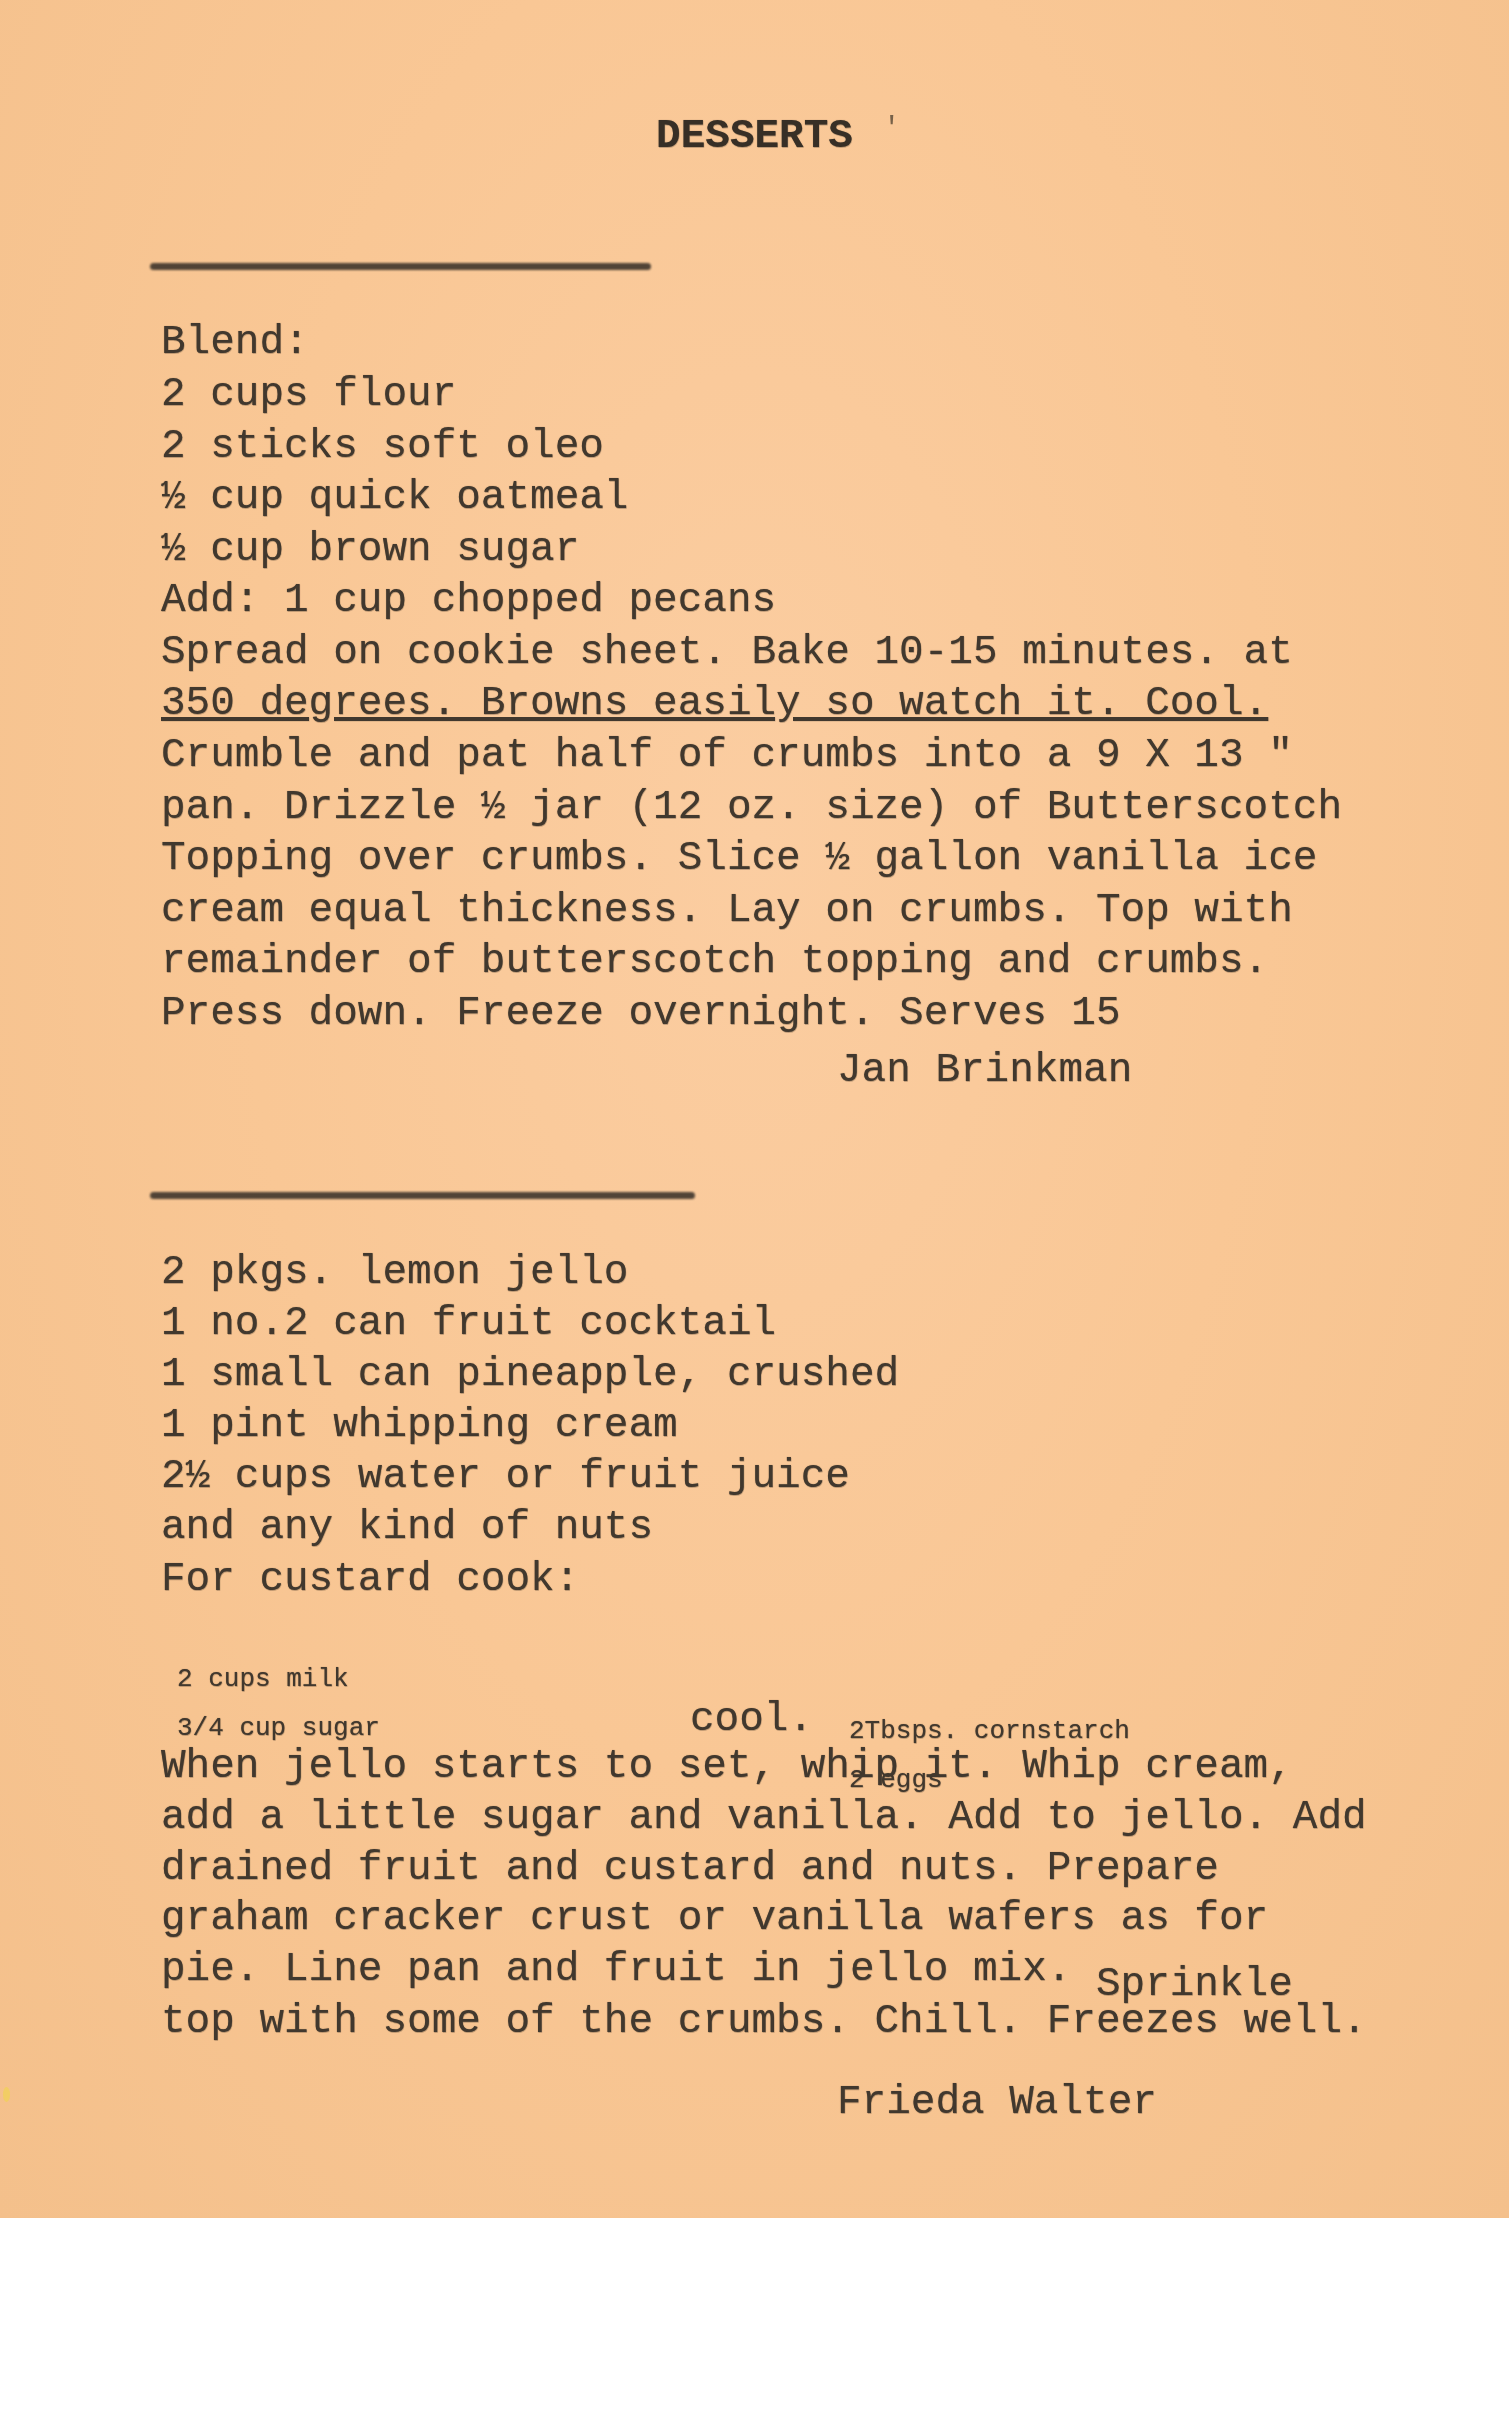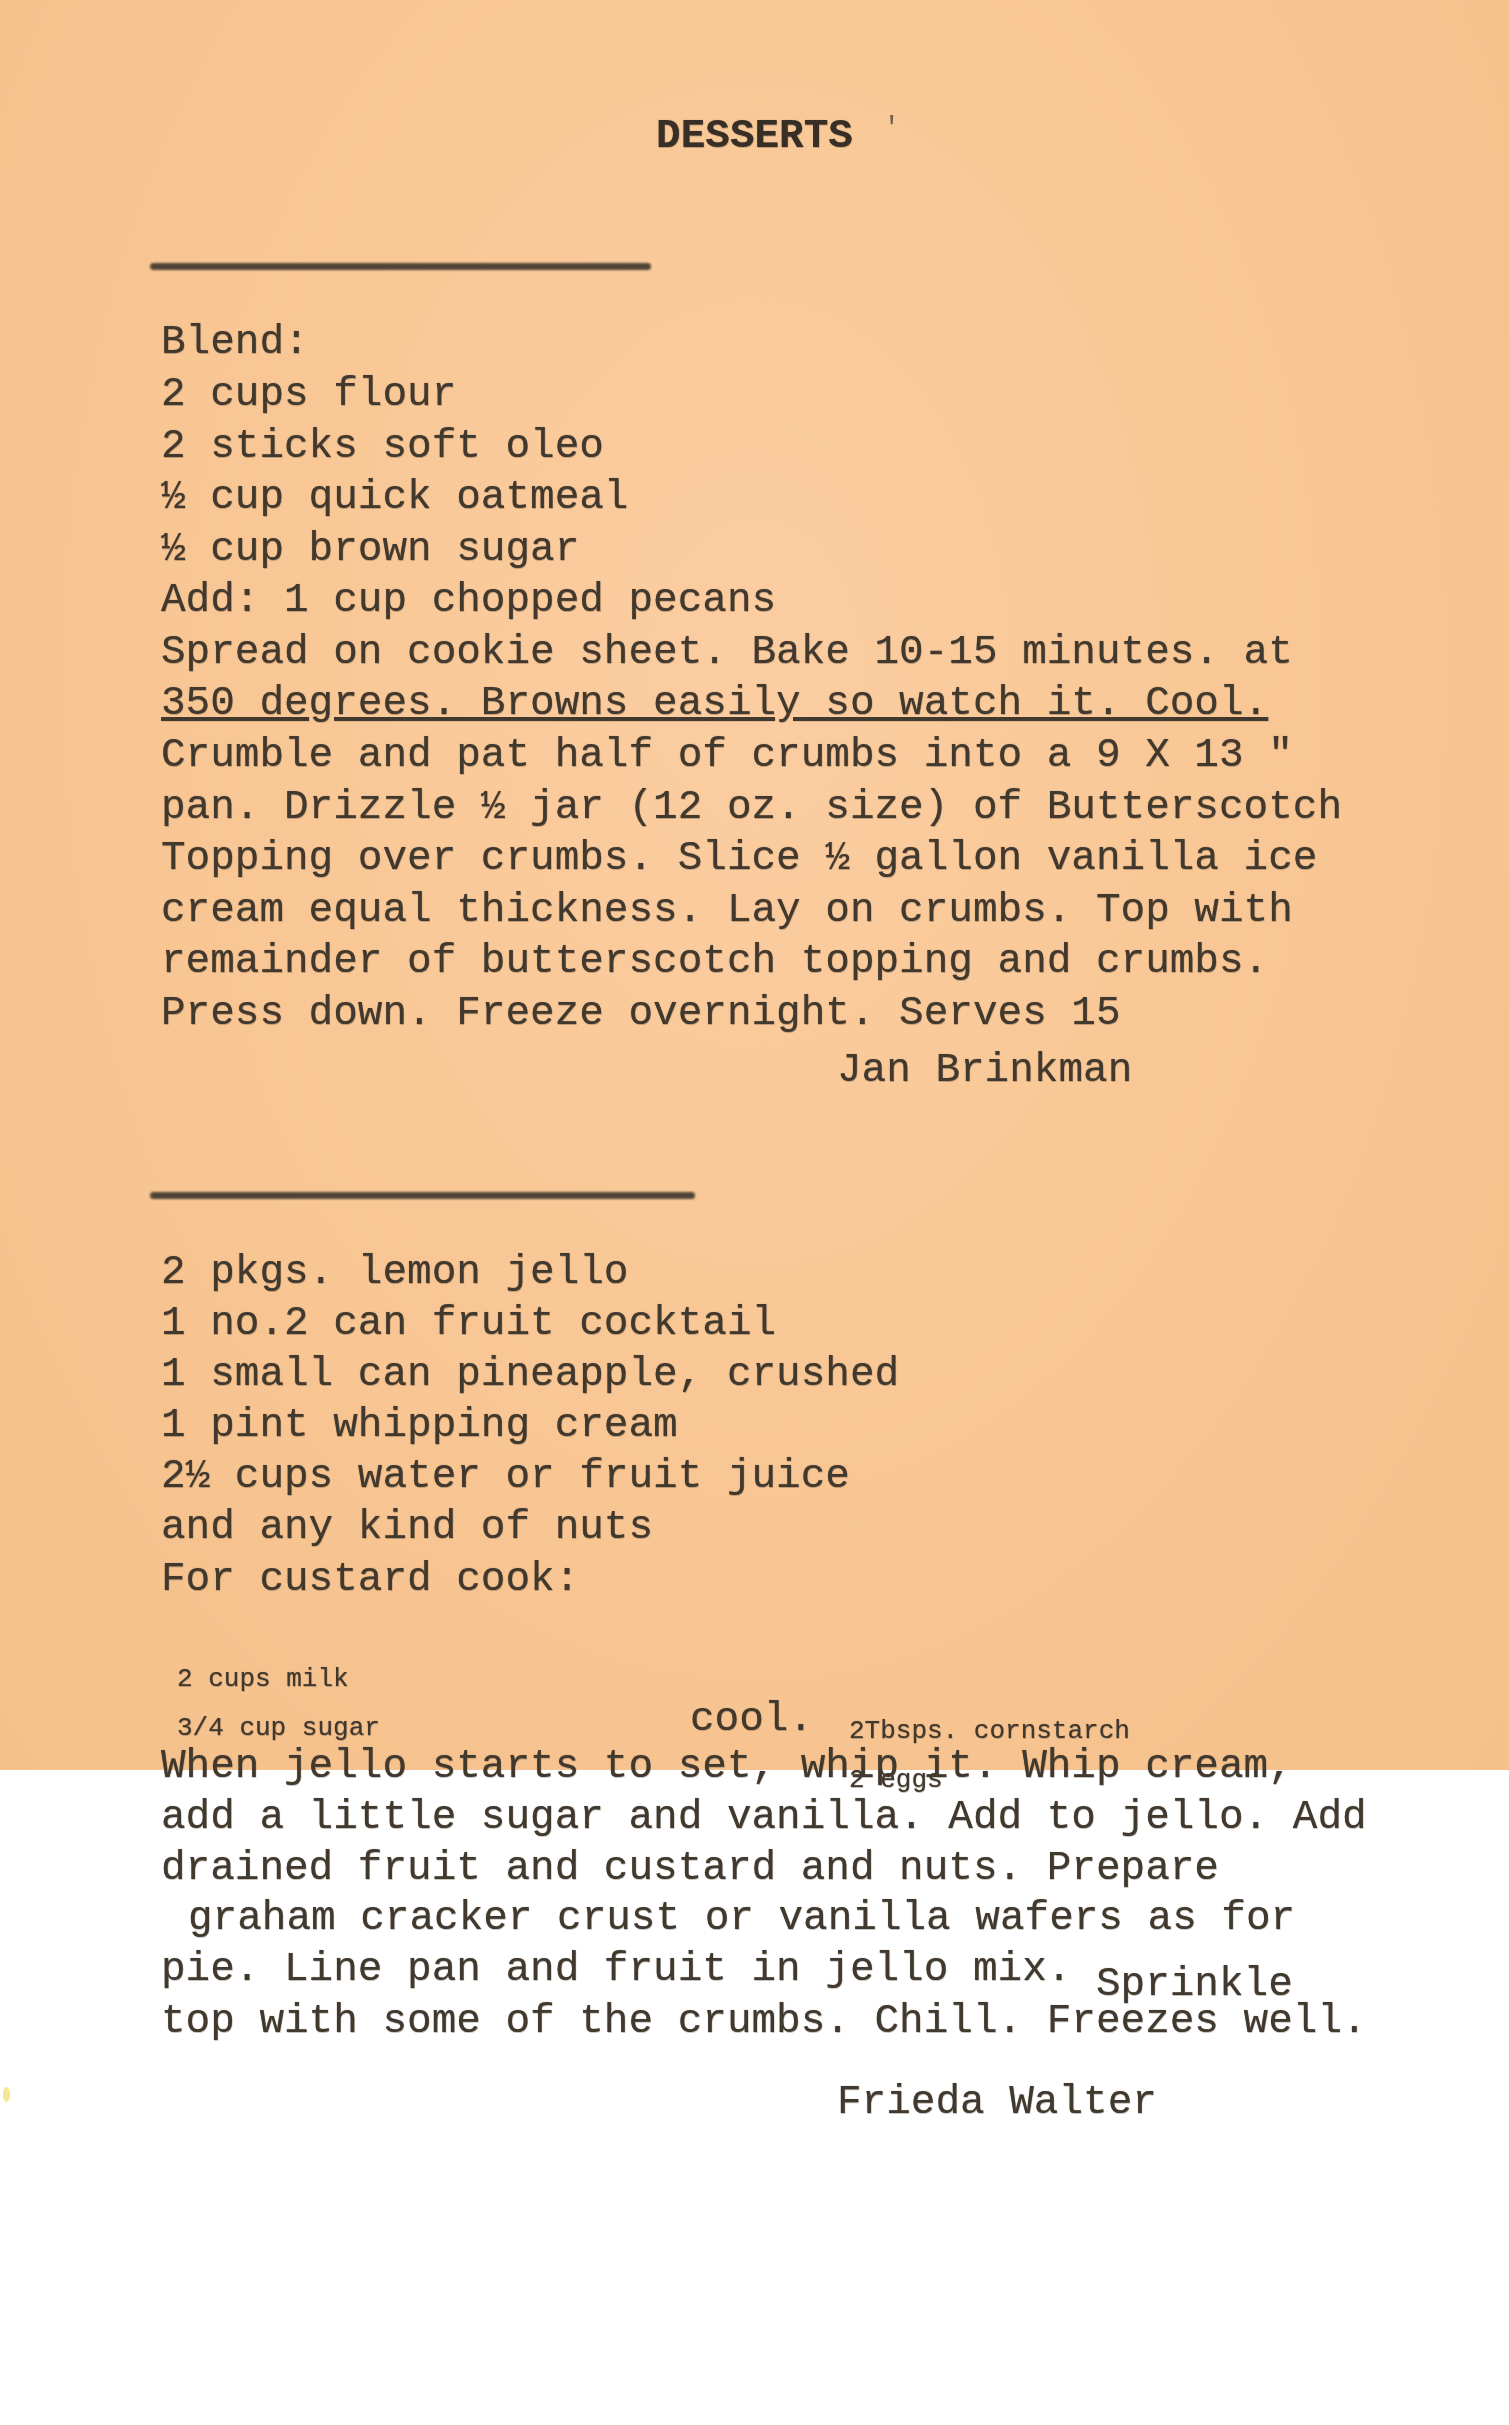--- a/index.html
+++ b/index.html
@@ -10,21 +10,21 @@
     width: 1509px;
     height: 2426px;
     position: relative;
     overflow: hidden;
     font-family: "Liberation Mono", "DejaVu Sans Mono", monospace;
   }
   .page {
     position: absolute;
     left: 0; top: 0;
     width: 1509px;
-    height: 1770px;
+    height: 2218px;
     background: radial-gradient(ellipse at 50% 38%, #fbcda1 0%, #f9c795 48%, #f4c08b 100%);
   }
   .line {
     position: absolute;
     left: 161px;
     font-size: 41px;
     line-height: 52px;
     white-space: pre;
     color: #41382e;
     text-shadow: 0 0 1px rgba(64,52,38,0.55), 0.5px 0.5px 0.5px rgba(64,52,38,0.25);
@@ -134,21 +134,21 @@
   <div class="row" style="top:1650px; height:52px;">
     <span class="c-left">3/4 cup sugar</span>
     <span class="col-right">2 eggs</span>
   </div>
 
   <div class="line cool-note" style="top:1693px;">cool.</div>
 
   <div class="line" style="top:1740px;">When jello starts to set, whip it. Whip cream,</div>
   <div class="line" style="top:1791px;">add a little sugar and vanilla. Add to jello. Add</div>
   <div class="line" style="top:1842px;">drained fruit and custard and nuts. Prepare</div>
-  <div class="line" style="top:1892px;margin-left:27px;">graham cracker crust or vanilla wafers as for</div>
+  <div class="line" style="top:1892px;">graham cracker crust or vanilla wafers as for</div>
 
   <div class="line" style="top:1943px;"><span>pie. Line pan and fruit in jello mix. </span><span class="offset-down">Sprinkle</span></div>
 
   <div class="line" style="top:1995px;">top with some of the crumbs. Chill. Freezes well.</div>
 
   <div class="line attribution" style="top:2076px;">Frieda Walter</div>
 
   <div class="paper-fleck"></div>
 </div>
 

